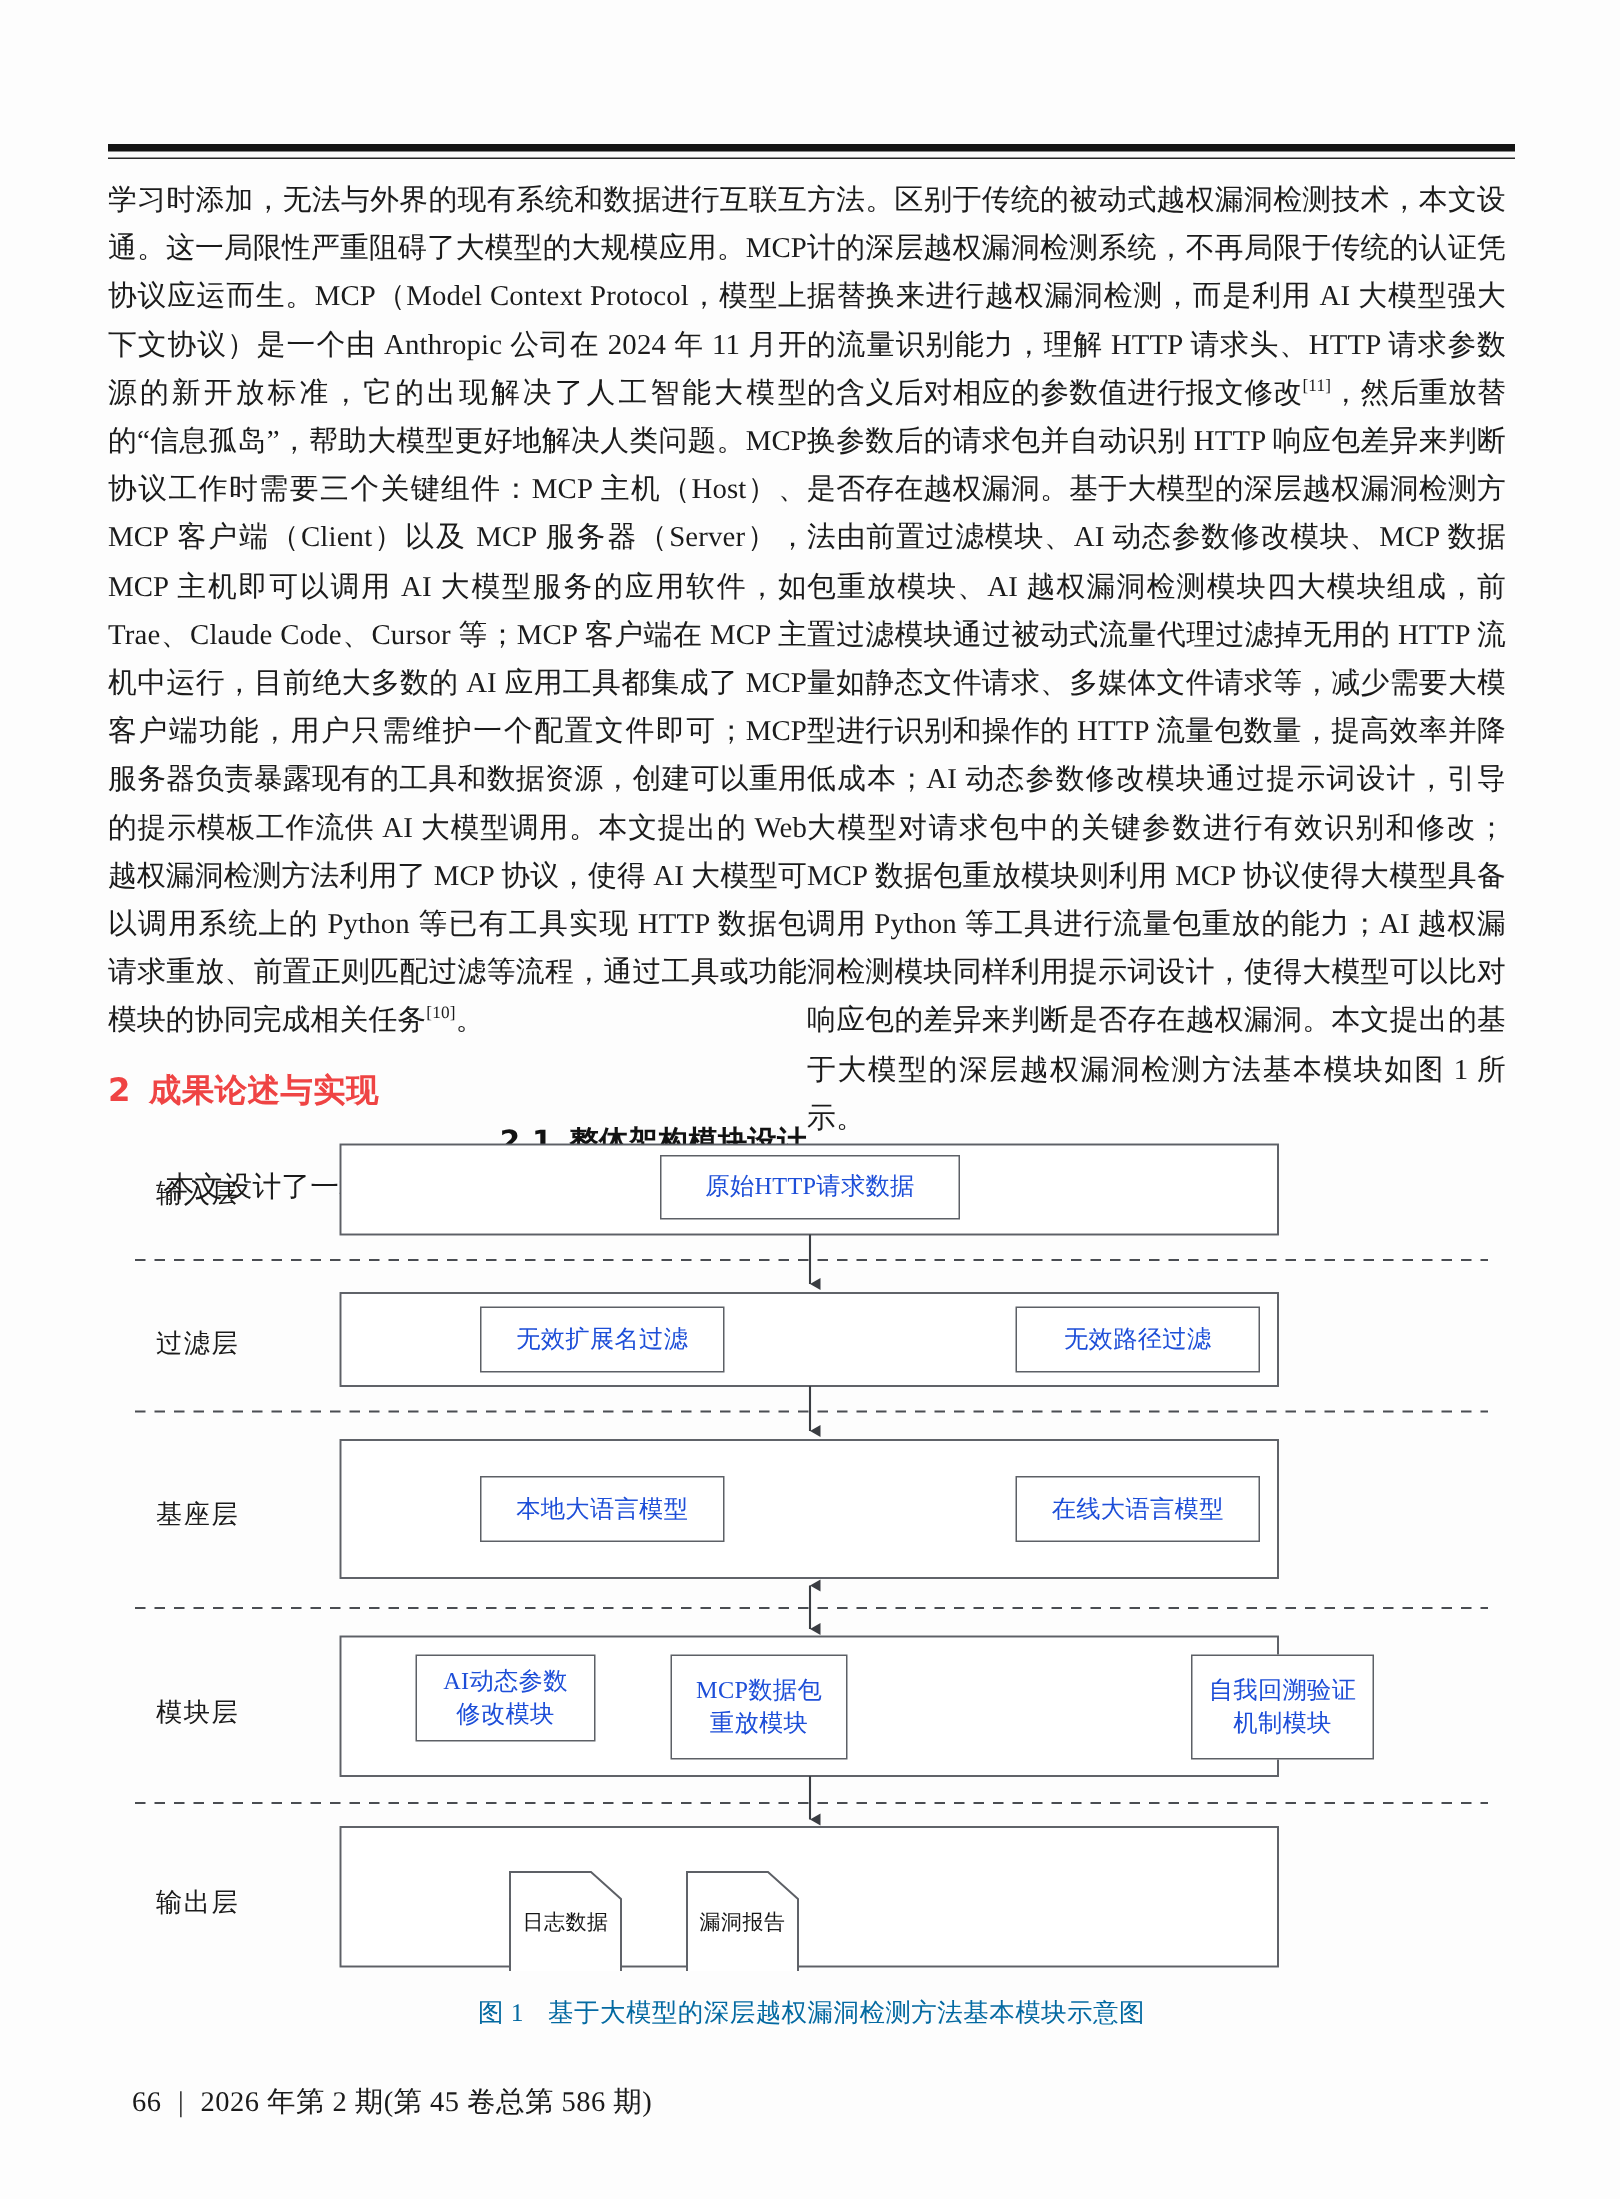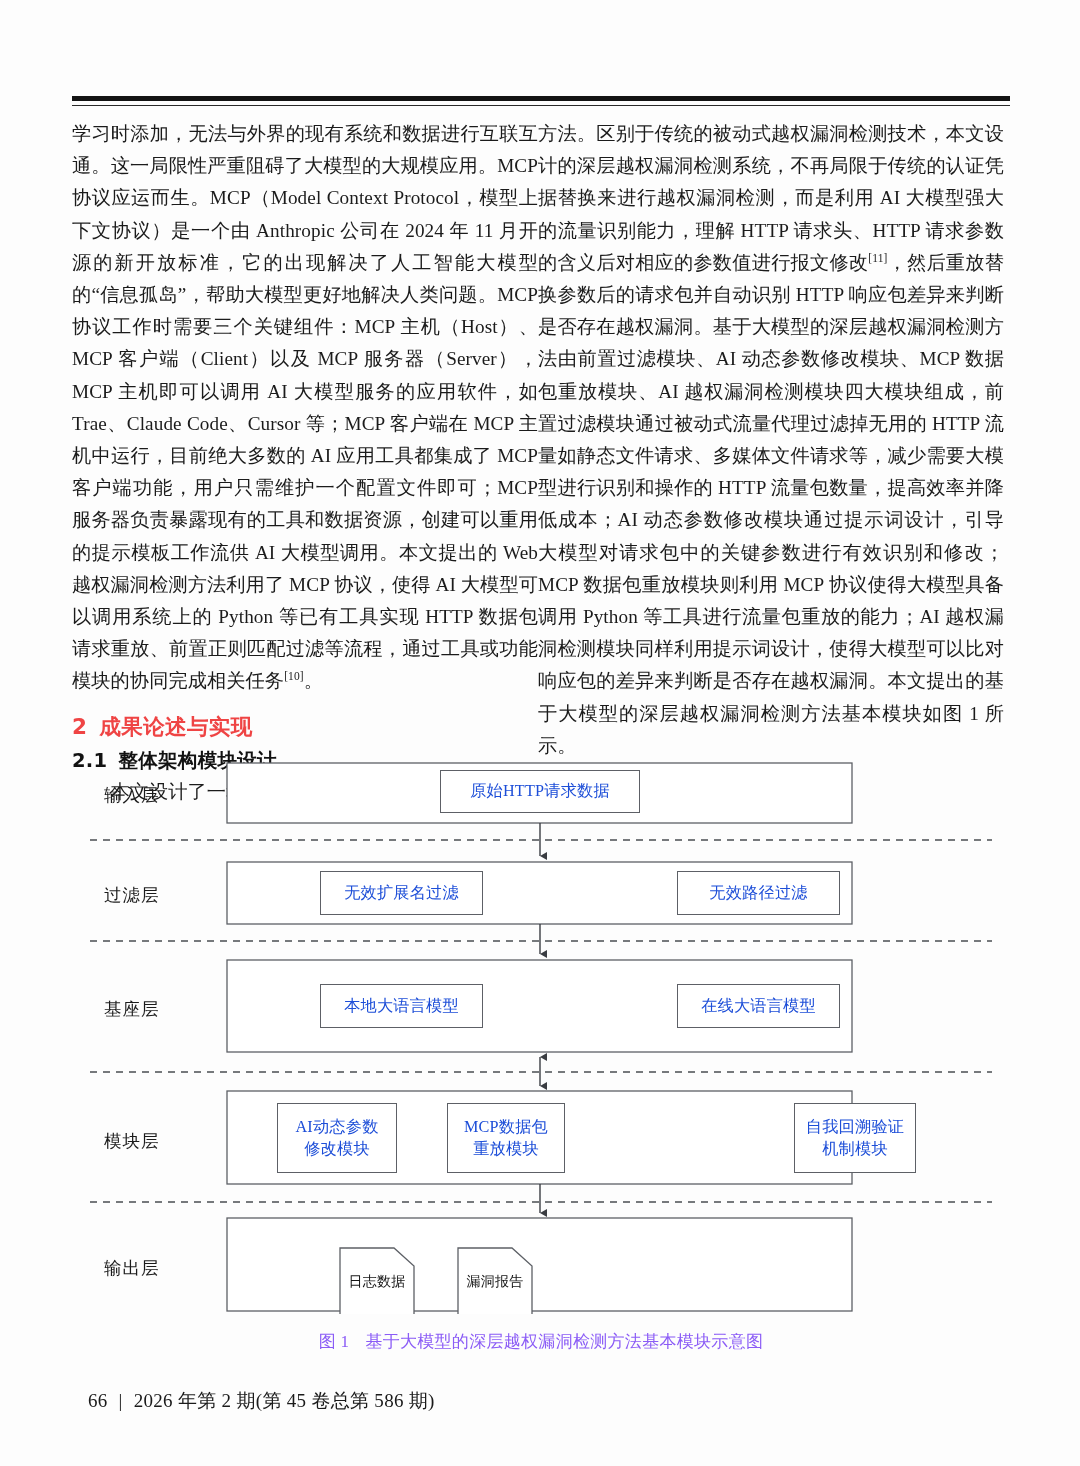--- a/index.html
+++ b/index.html
@@ -79,20 +79,21 @@
   }
   h2.sec .num { margin-right: 12px; font-weight: bold; }
 
   h3.sub {
     margin: 6px 0 2px 0;
     font-family: "DejaVu Sans", "Liberation Sans", sans-serif;
     font-size: 19.5px;
     font-weight: bold;
     letter-spacing: 0.3px;
     color: #121212;
+    text-align: right;
   }
   h3.sub .num { margin-right: 11px; }
 
   
   .figure {
     position: absolute;
     left: 72px;
     top: 752px;
     width: 938px;
   }
@@ -144,21 +145,21 @@
     letter-spacing: 0.3px;
   }
 
   .fig-caption {
     position: absolute;
     left: 72px;
     top: 1330px;
     width: 938px;
     text-align: center;
     font-size: 17px;
-    color: #8b5cf6;
+    color: #0369a1;
     letter-spacing: 0.3px;
   }
   .fig-caption .cap-num { margin-right: 16px; }
 
   
   .footer {
     position: absolute;
     left: 88px;
     top: 1388px;
     font-size: 19px;
@@ -241,21 +242,21 @@
       <div class="layer-label" style="left:32px; top:504px;">输出层</div>
 
       <div class="node" style="left:368px; top:18px; width:200px; height:43px;">原始HTTP请求数据</div>
 
       <div class="node" style="left:248px; top:119px; width:163px; height:44px;">无效扩展名过滤</div>
       <div class="node" style="left:605px; top:119px; width:163px; height:44px;">无效路径过滤</div>
 
       <div class="node" style="left:248px; top:232px; width:163px; height:44px;">本地大语言模型</div>
       <div class="node" style="left:605px; top:232px; width:163px; height:44px;">在线大语言模型</div>
 
-      <div class="node two-line" style="left:205px; top:351px; width:120px; height:70px; flex-direction:column;">
+      <div class="node two-line" style="left:205px; top:351px; width:120px; height:58px; flex-direction:column;">
         <span>AI动态参数</span>
         <span>修改模块</span>
       </div>
       <div class="node two-line" style="left:375px; top:351px; width:118px; height:70px; flex-direction:column;">
         <span>MCP数据包</span>
         <span>重放模块</span>
       </div>
       <div class="node two-line" style="left:722px; top:351px; width:122px; height:70px; flex-direction:column;">
         <span>自我回溯验证</span>
         <span>机制模块</span>

